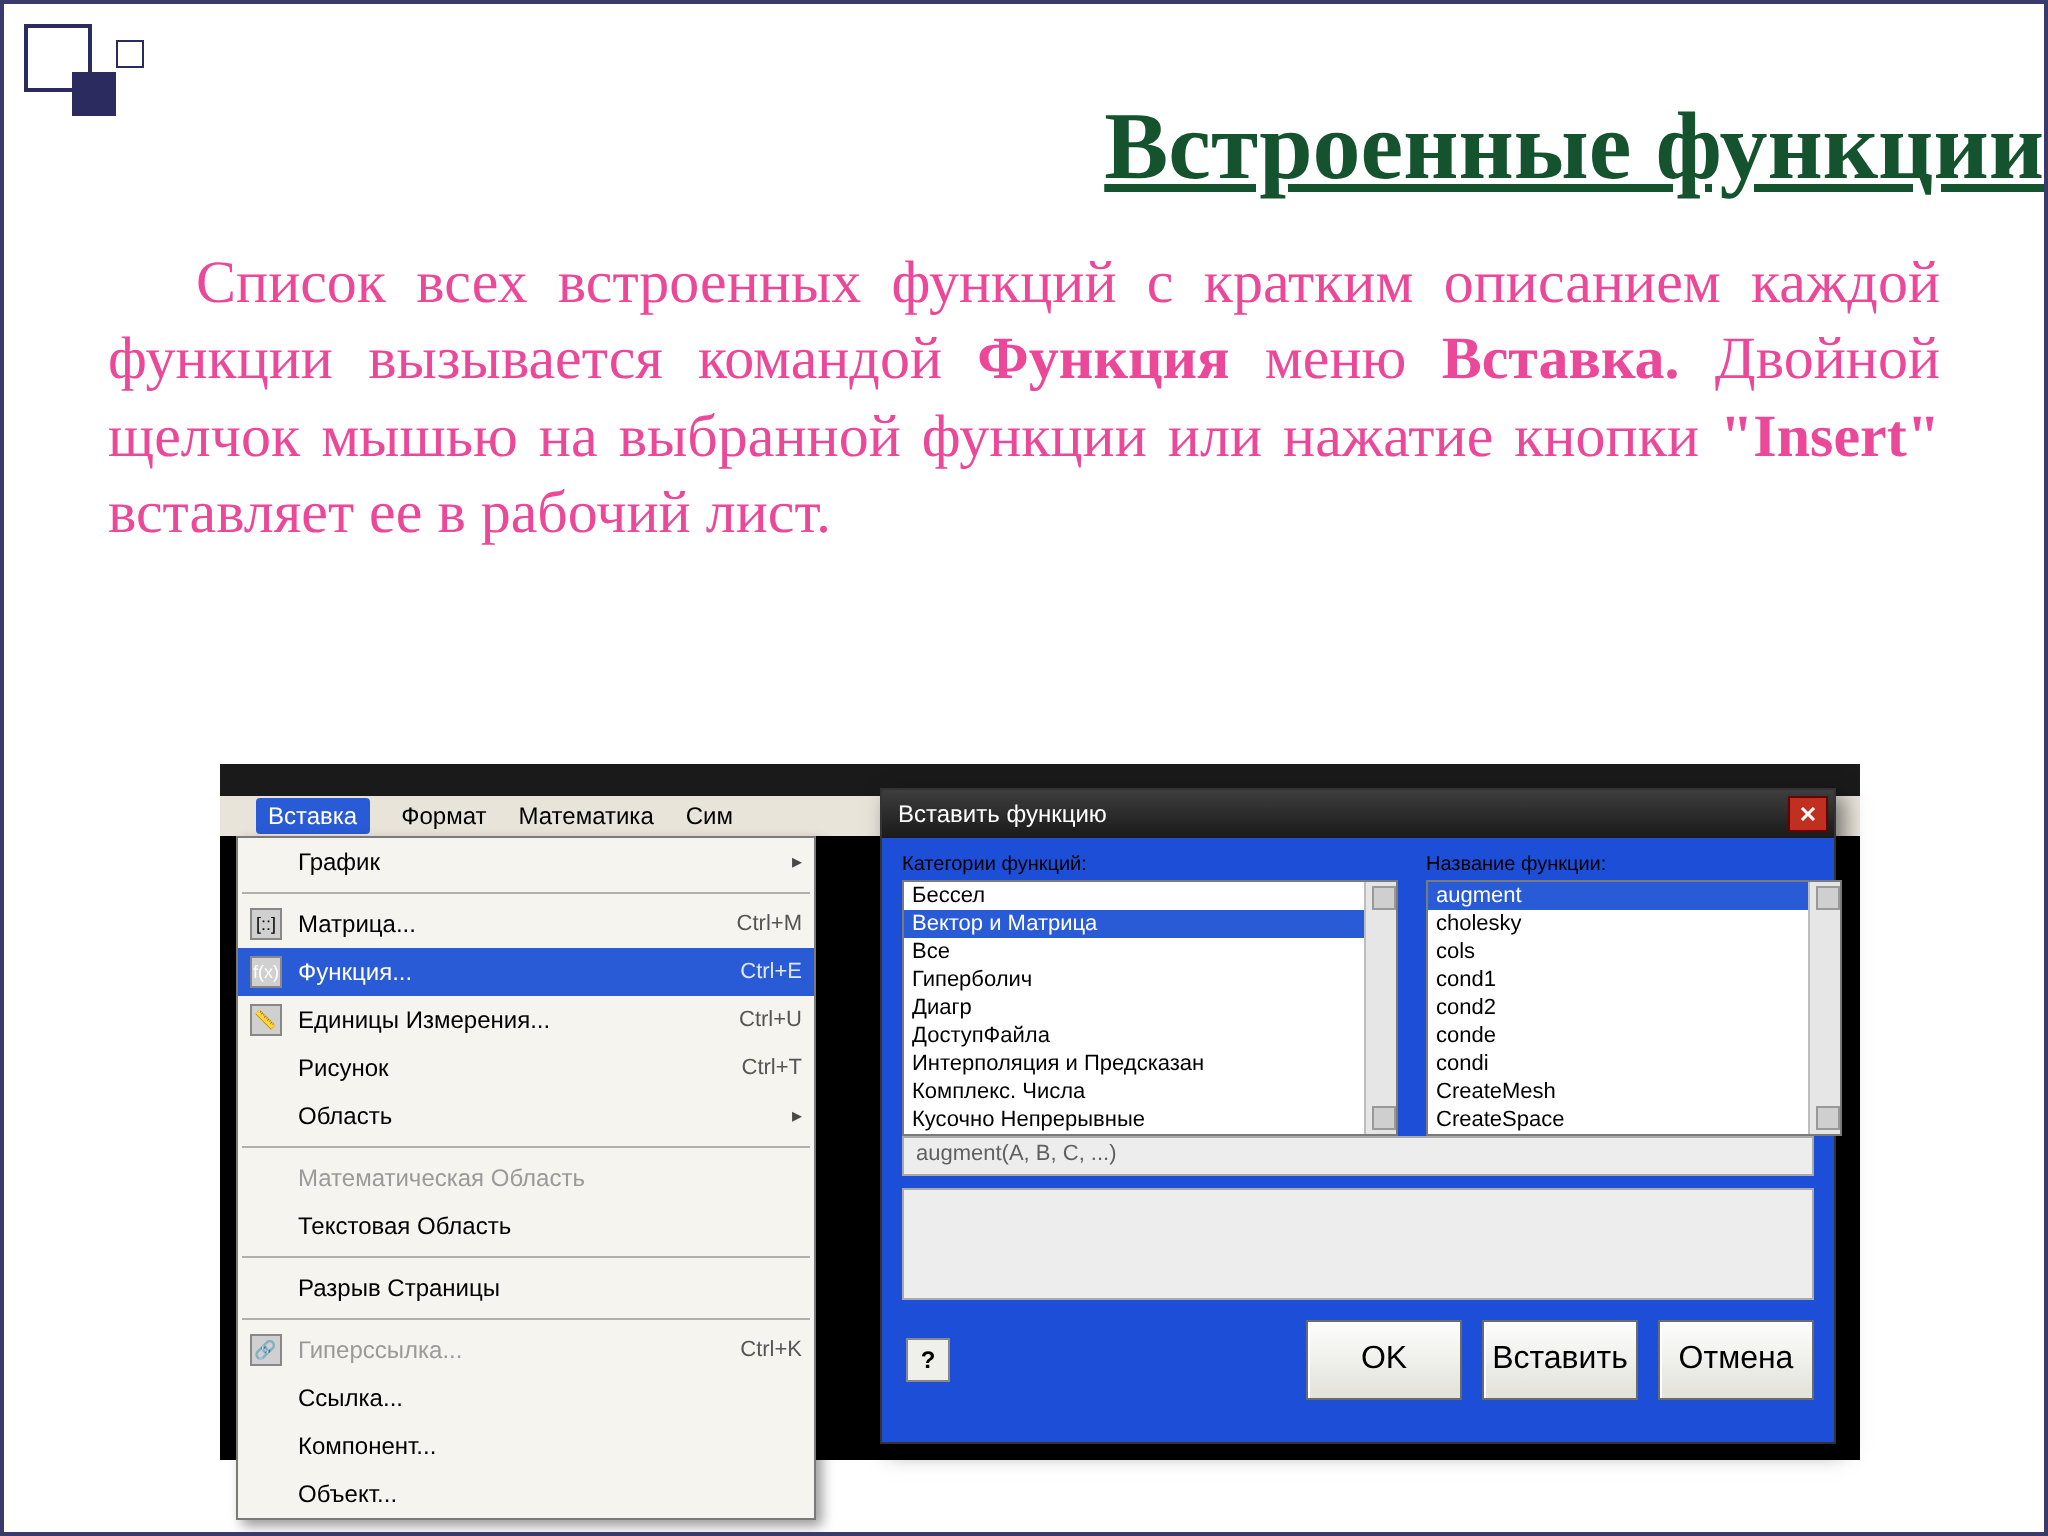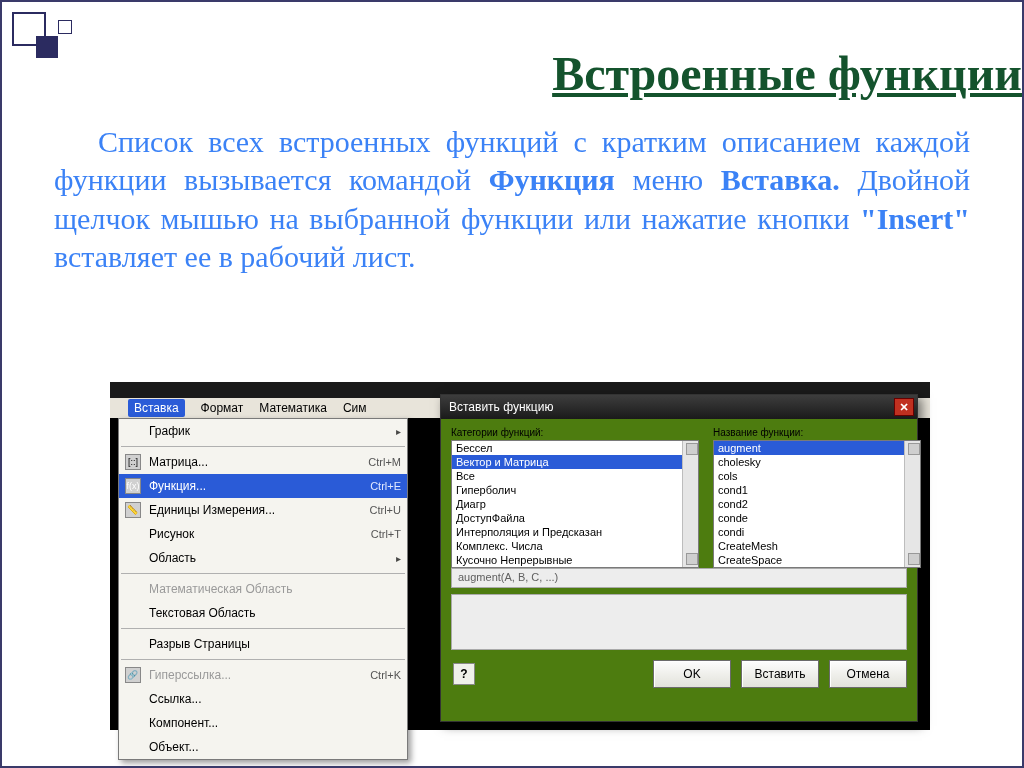--- a/index.html
+++ b/index.html
@@ -24,21 +24,21 @@
     text-align: right;
     font-size: 48px;
     font-weight: bold;
     color: #14532d;
     text-decoration: underline;
     margin-top: 44px;
   }
   .body-text {
     font-size: 30px;
     line-height: 1.28;
-    color: #3b82f6;
+    color: #ec4899;
     margin: 22px 52px 0 52px;
     text-align: justify;
     text-indent: 44px;
   }
   .body-text b { font-weight: bold; }
 
   
   .shot-wrap {
     position: absolute;
     left: 108px; top: 380px;
@@ -78,21 +78,21 @@
   .dropdown .item .sc { margin-left:auto; color:#555; font-size:11px;}
   .dropdown .item.sel { background:#2a5bd7; color:#fff; }
   .dropdown .item.sel .sc { color:#e0e8ff; }
   .dropdown .item.dis { color:#9a9a9a; }
   .dropdown .sep { height:1px; background:#b0b0b0; margin:3px 2px;}
   .dropdown .item .arrow { margin-left:auto; font-size:10px; opacity:0.7;}
 
   
   .dialog {
     position:absolute; top:12px; left:330px; width:478px; height:328px;
-    background:#4d7c0f; border:1px solid #333;
+    background:#1d4ed8; border:1px solid #333;
     box-shadow: 4px 4px 10px rgba(0,0,0,0.5);
   }
   .dlg-title {
     height:24px; background: linear-gradient(#3d3d3d,#1a1a1a);
     color:#fff; font-size:12px; display:flex; align-items:center;
     padding-left:8px;
   }
   .dlg-close {
     margin-left:auto; width:20px; height:18px; margin-right:3px;
     background:#c03020; color:#fff; border:1px solid #600;
@@ -132,23 +132,23 @@
   .btn-row {
     display:flex; align-items:center; gap:10px; margin-top:10px;
     justify-content:flex-end;
   }
   .btn-row .help {
     width:22px; height:22px; border:1px solid #888; background:#f0f0ea;
     display:flex; align-items:center; justify-content:center;
     margin-right:auto; margin-left:2px; font-weight:bold;
   }
   .btn {
-    min-width:78px; height:28px; border:1px solid #6b6b6b;
+    min-width:78px; height:40px; border:1px solid #6b6b6b;
     background: linear-gradient(#fdfdfd,#e2e2da);
-    font-size:12px; display:flex; align-items:center; justify-content:center;
+    font-size:16px; display:flex; align-items:center; justify-content:center;
     box-shadow: 1px 1px 0 #fff inset;
     text-align: right;
   }
 </style>
 </head>
 <body>
 
 <div class="corner-deco">
   <div class="sq big"></div>
     <div class="sq mid"></div>

